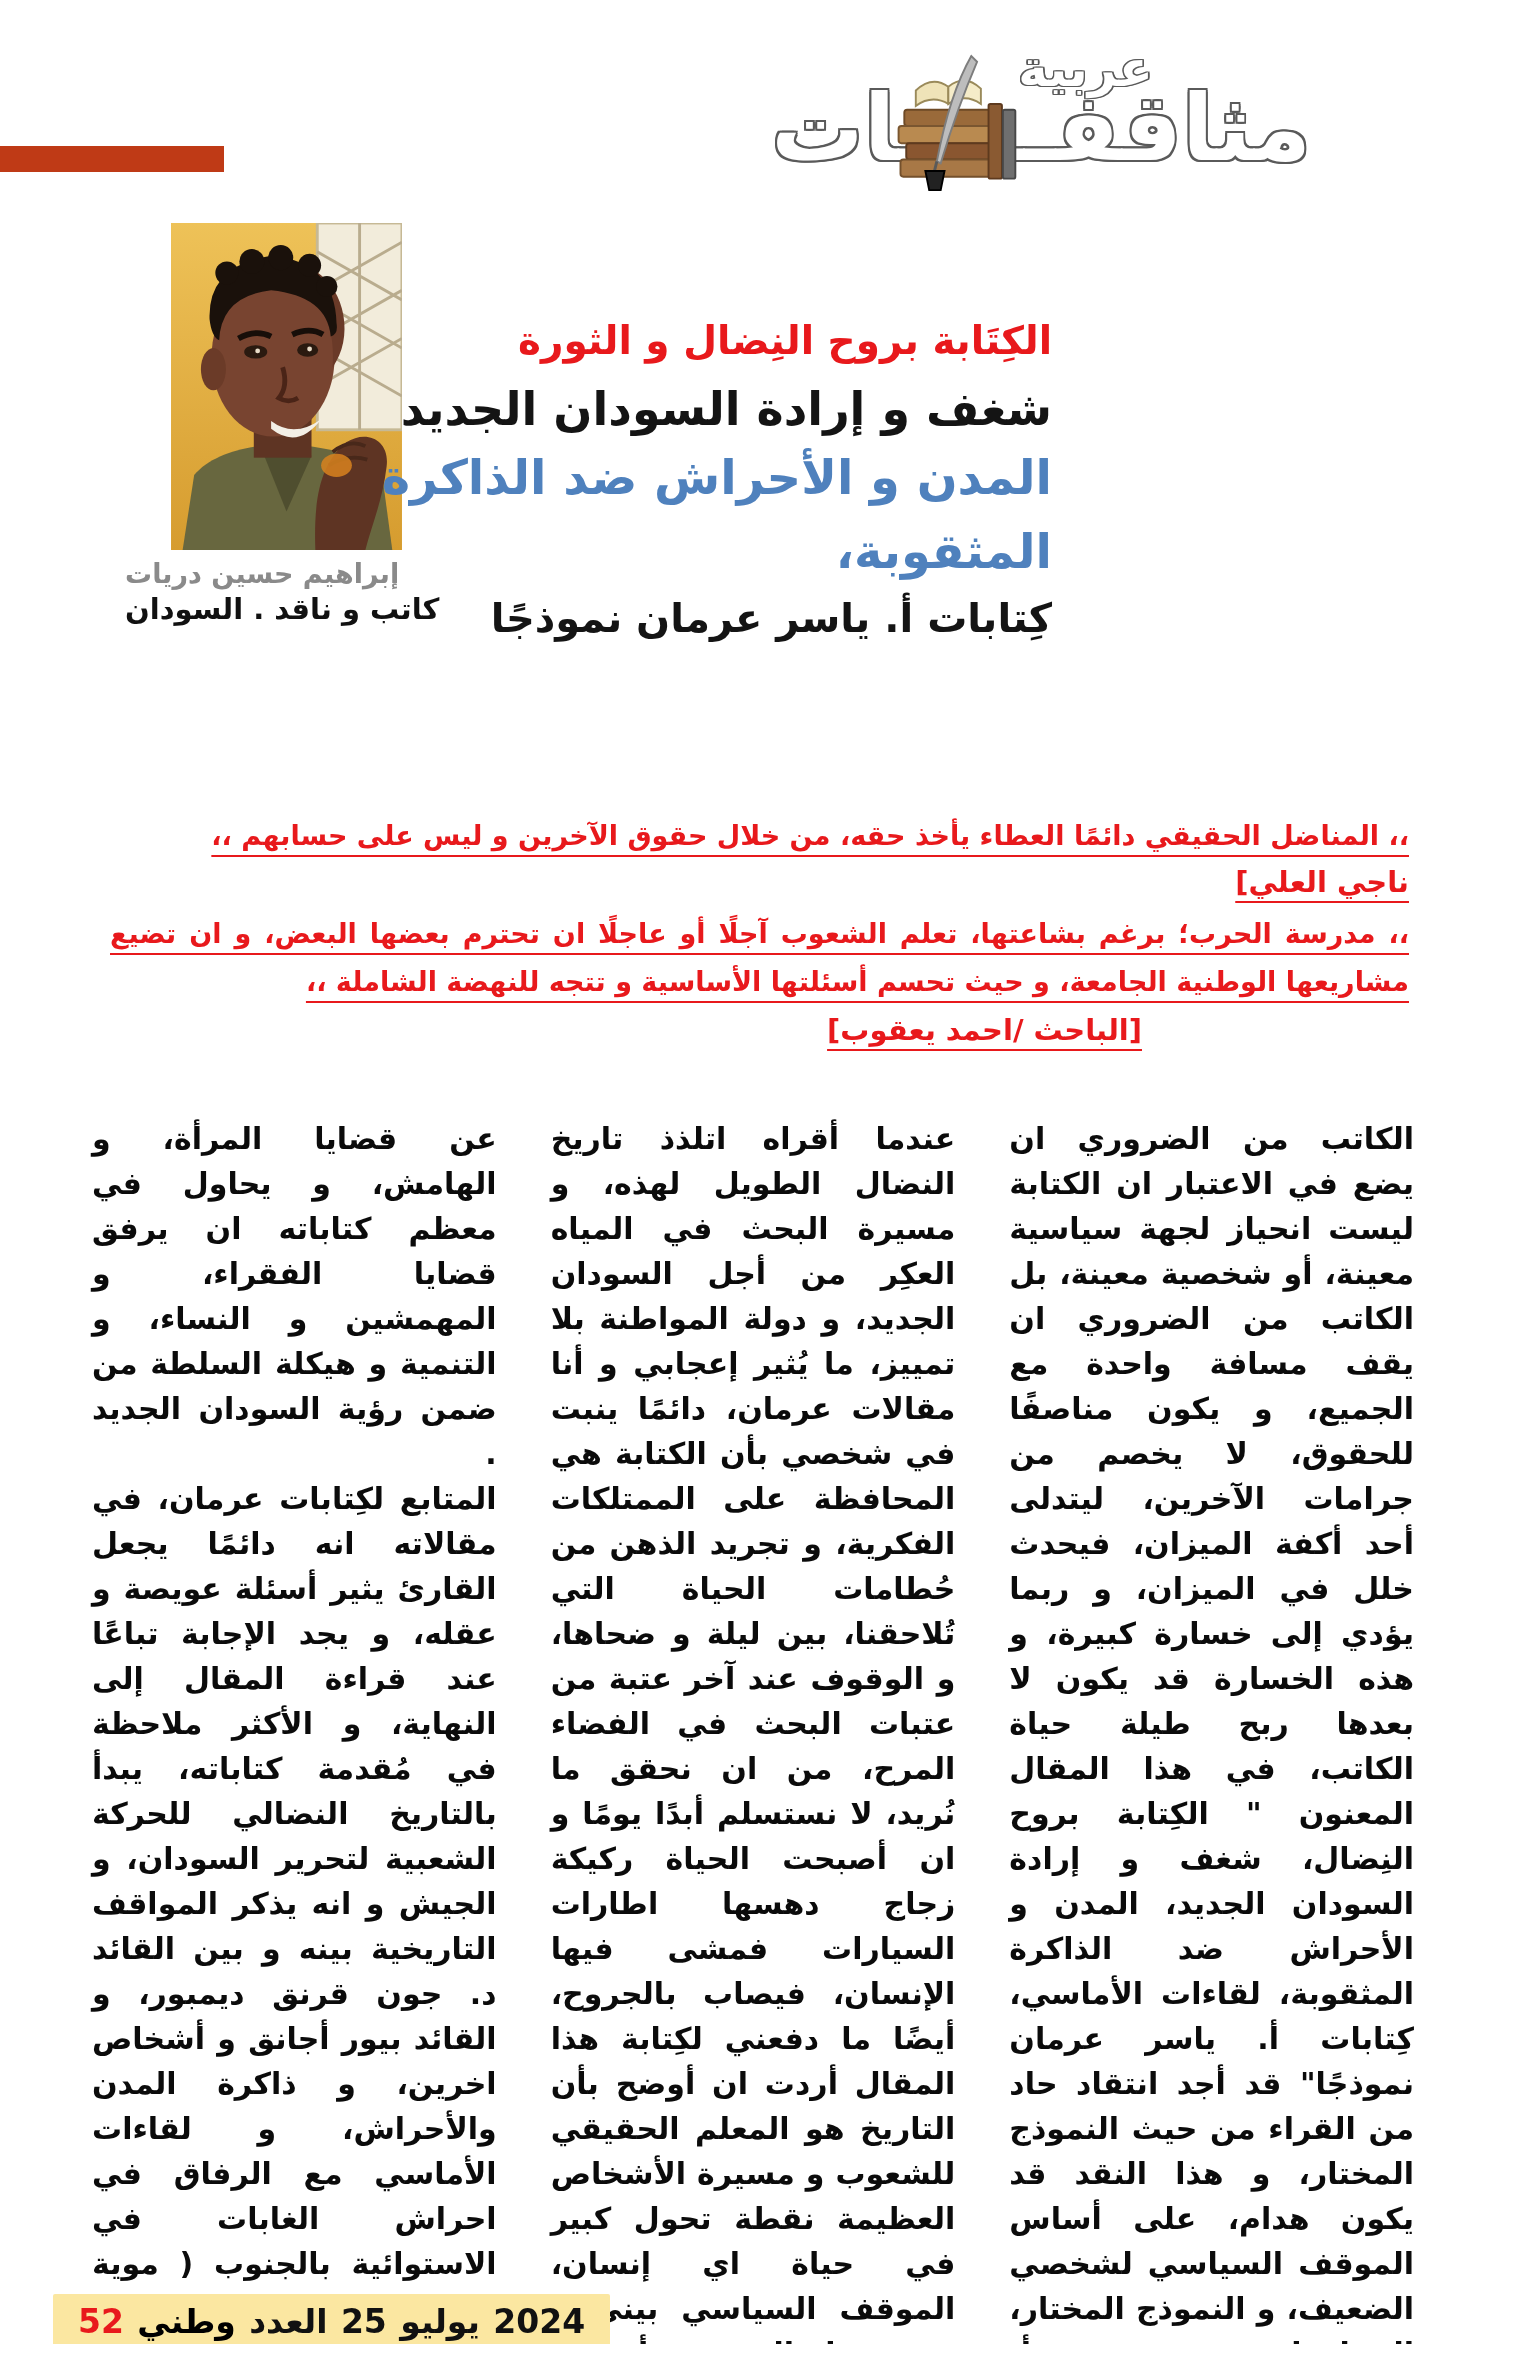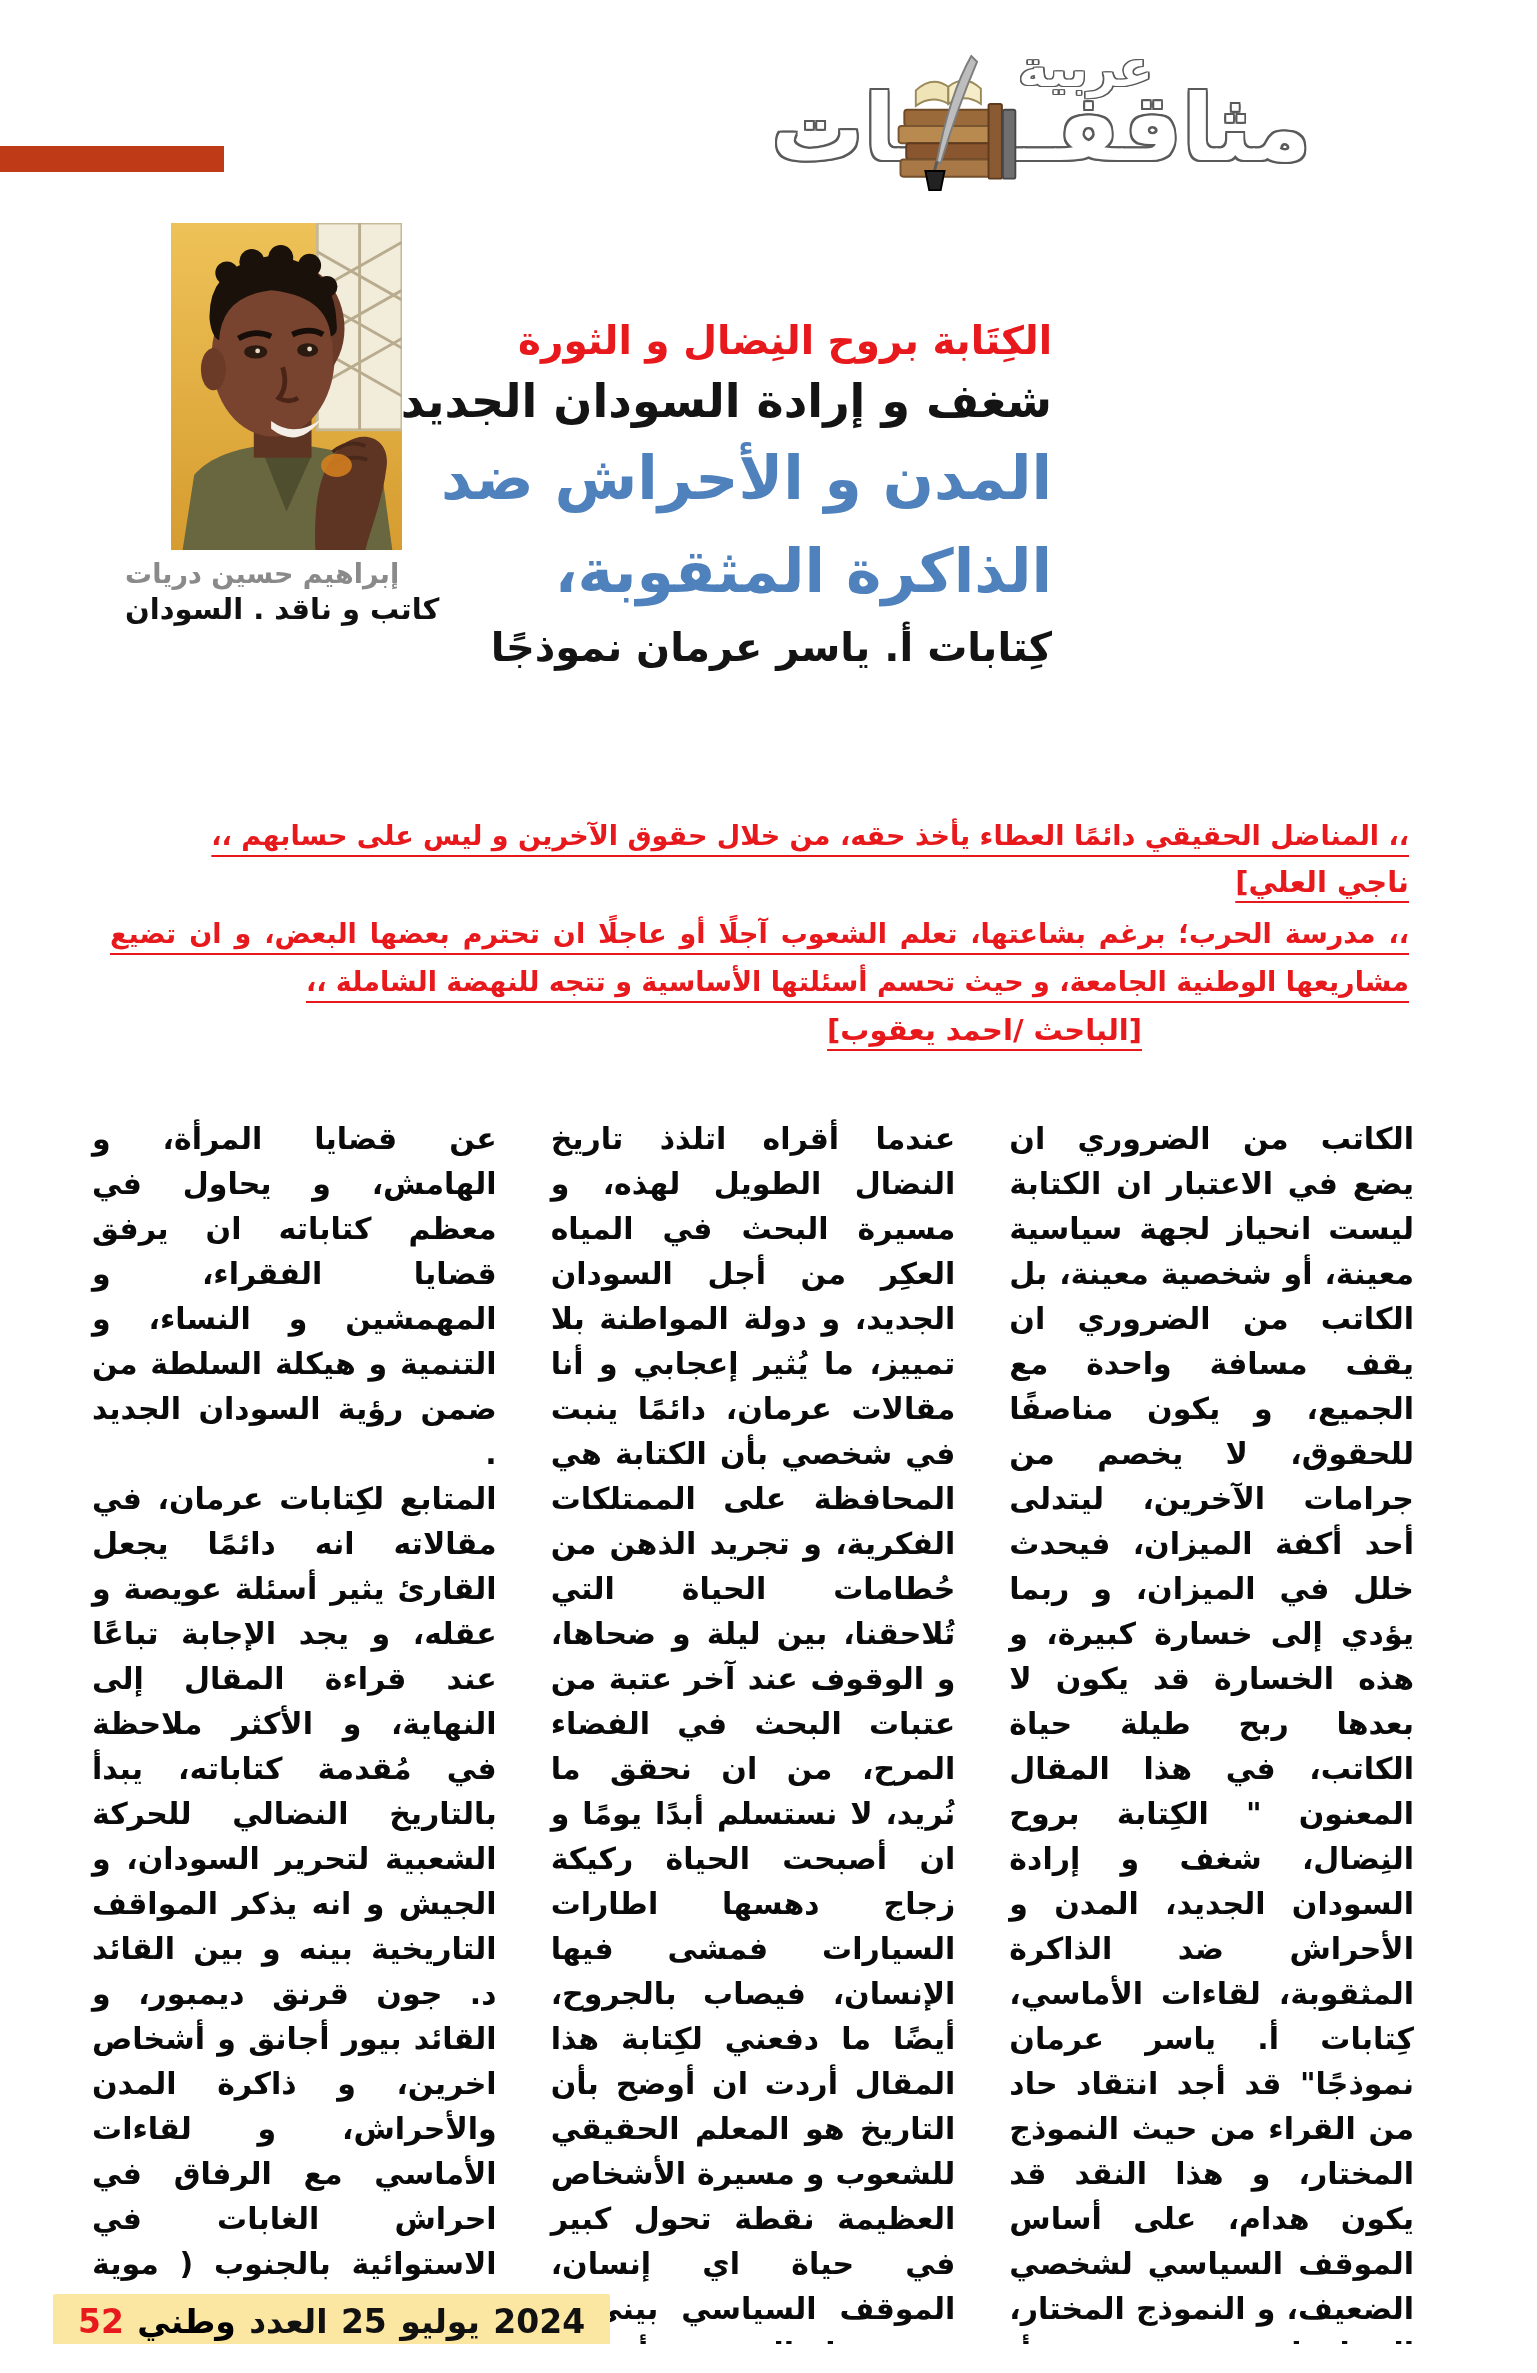--- a/index.html
+++ b/index.html
@@ -37,22 +37,22 @@
   }
   
   .photo-box{position:absolute;left:171px;top:223px;width:231px;height:327px;background:#e9bc52;}
   .photo-box svg{display:block;}
   .photo-caption{position:absolute;left:125px;top:557px;width:317px;text-align:left;}
   .author-name{font-size:27px;font-weight:bold;color:#8a8a8a;line-height:1.25;}
   .author-role{font-size:29px;font-weight:bold;color:#111111;line-height:1.3;}
   
   .titles{position:absolute;right:485px;top:315px;text-align:right;width:730px;}
   .t-red{color:#e8191c;font-size:39px;font-weight:bold;line-height:1.35;}
-  .t-black-big{color:#141414;font-size:46px;font-weight:bold;line-height:1.35;margin-top:2px;}
-  .t-blue{color:#4f81bd;font-size:60px;font-weight:bold;line-height:1.55;}
+  .t-black-big{color:#141414;font-size:46px;font-weight:bold;line-height:1.35;margin-top:10px;}
+  .t-blue{color:#4f81bd;font-size:48px;font-weight:bold;line-height:1.55;}
   .t-blue2{color:#4f81bd;font-size:48px;font-weight:bold;line-height:1.5;}
   .t-black-sub{color:#141414;font-size:40px;font-weight:bold;line-height:1.4;margin-top:1px;margin-left:0;padding-left:58px;}
   
   .quotes{position:absolute;right:128px;left:110px;top:812px;color:#e8191c;}
   .q-line{
     font-size:27px;font-weight:bold;line-height:48px;
     text-decoration:underline;text-decoration-thickness:2.4px;text-underline-offset:9.6px;
     white-space:nowrap;overflow:hidden;text-align:right;
   }
   .q-wrap{

